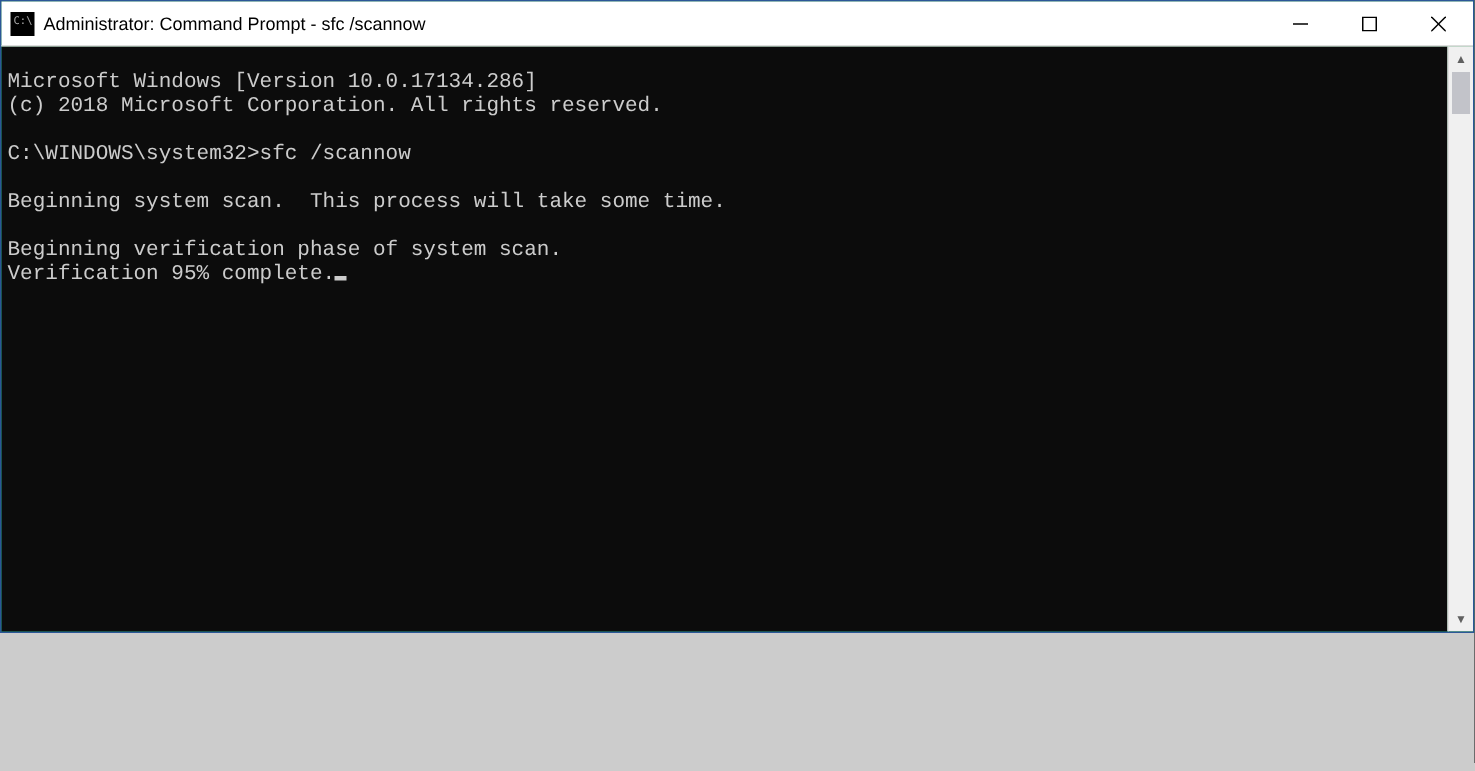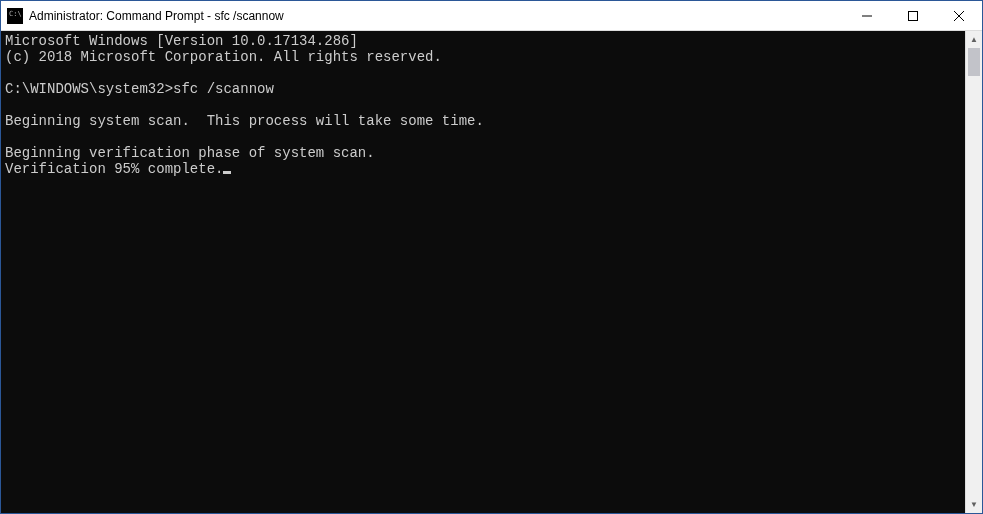--- a/index.html
+++ b/index.html
@@ -9,21 +9,21 @@
     }
     body {
       font-family: "Segoe UI", Tahoma, sans-serif;
       background: #ccc;
       width: 983px;
       height: 514px;
       overflow: hidden;
     }
     .window {
       width: 983px;
-      height: 514px;
+      height: 422px;
       background: #15803d;
       border: 1px solid #2b5797;
       display: flex;
       flex-direction: column;
     }
     .title-bar {
       height: 30px;
       background: white;
       display: flex;
       align-items: center;
@@ -81,21 +81,21 @@
       display: flex;
       overflow: hidden;
     }
     .console {
       flex: 1;
       background: #0c0c0c;
       color: #cccccc;
       font-family: Consolas, "Courier New", monospace;
       font-size: 14px;
       line-height: 16px;
-      padding: 2px 4px;
+      padding: 16px 4px;
       white-space: pre;
       overflow: hidden;
     }
     .scrollbar {
       width: 17px;
       background: #f0f0f0;
       display: flex;
       flex-direction: column;
       justify-content: space-between;
       border-left: 1px solid #ddd;

